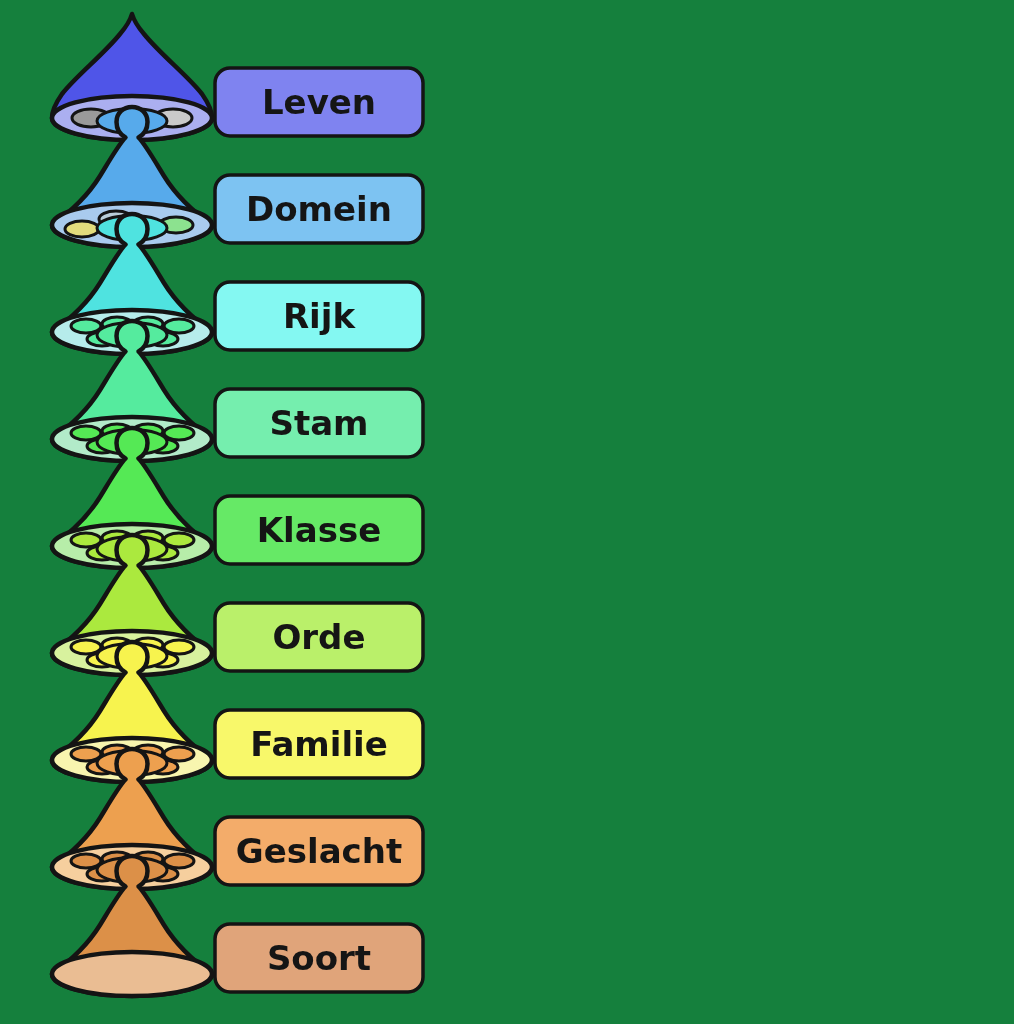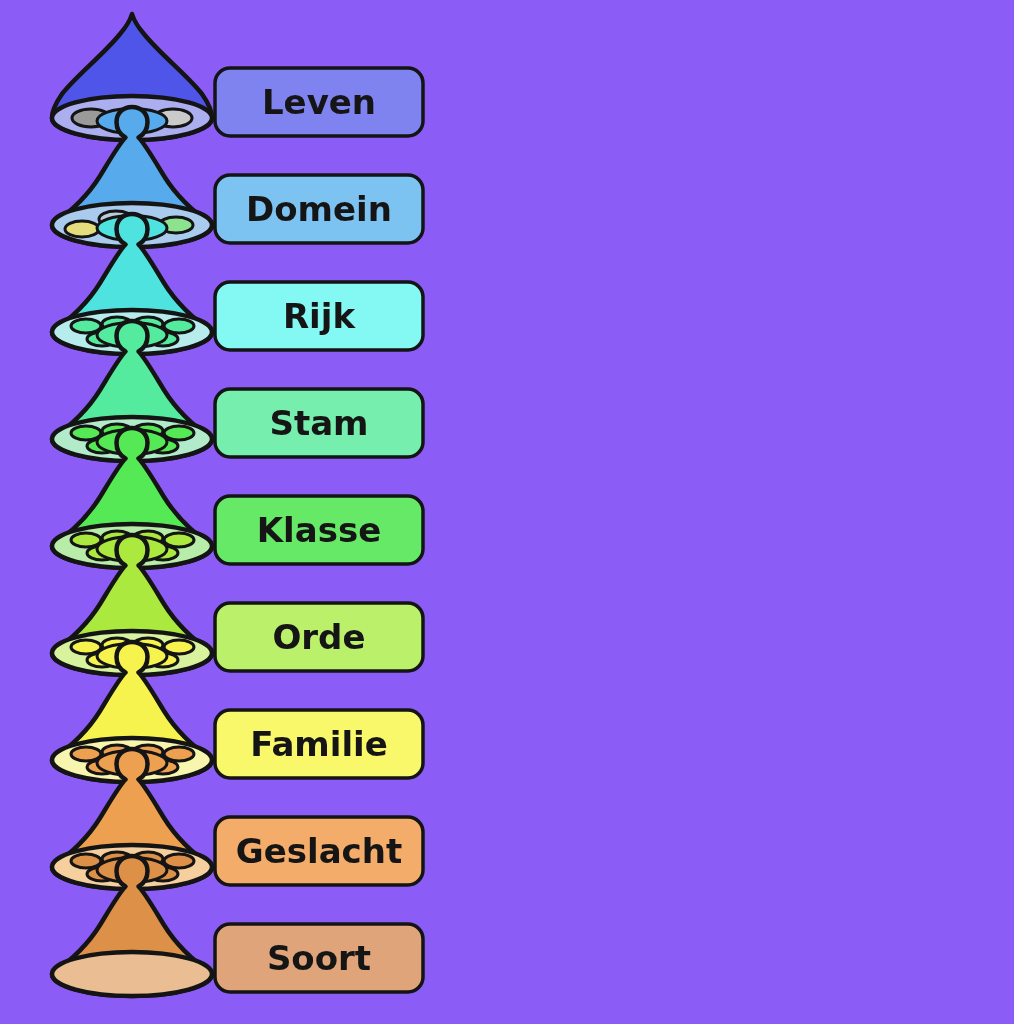--- a/index.html
+++ b/index.html
@@ -5,21 +5,21 @@
   html, body {
     margin: 0;
     padding: 0;
     background: #ffffff;
     font-family: "DejaVu Sans", "Liberation Sans", sans-serif;
   }
   .stage {
     position: relative;
     width: 1014px;
     height: 1024px;
-    background: #8b5cf6;
+    background: #15803d;
     overflow: hidden;
   }
   svg { display: block; }
   .outline-heavy { stroke: #141414; stroke-width: 4.5; stroke-linejoin: round; }
   .outline-mid   { stroke: #141414; stroke-width: 3;   }
   .label-box     { stroke: #141414; stroke-width: 3.5; }
   .label-text {
     font-family: "DejaVu Sans", "Liberation Sans", sans-serif;
     font-weight: bold;
     font-size: 34px;

